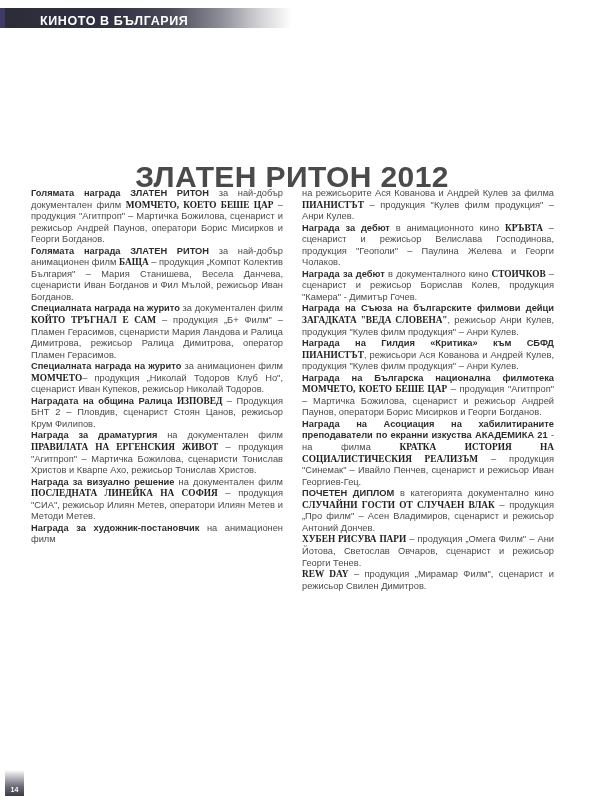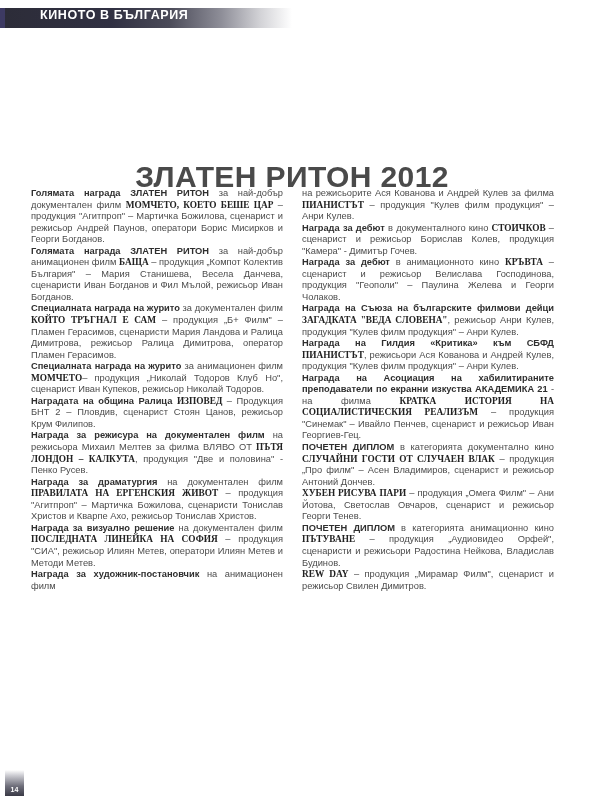--- a/index.html
+++ b/index.html
@@ -24,21 +24,21 @@
     width: 292px;
     height: 20px;
     background: linear-gradient(to right,
                 #2c2c38 0%,
                 #303042 38%,
                 #4a4a58 58%,
                 #8f8f99 76%,
                 #d2d2d6 89%,
                 #ffffff 100%);
     display: flex;
-    align-items: flex-start;
+    align-items: flex-end;
   }
   #header-bar::before {
     content: "";
     position: absolute;
     left: 0; top: 0; bottom: 0;
     width: 5px;
     background: #3d3a63;
   }
   #header-title {
     margin-left: 40px;
@@ -141,59 +141,56 @@
       <div class="award">
         <p class="award-line"><span class="cat">Специалната награда на журито</span><span class="body-text"> за документален филм</span> <span class="film">КОЙТО ТРЪГНАЛ Е САМ</span><span class="body-text"> – продукция „Б+ Филм" – Пламен Герасимов, сценаристи Мария Ландова и Ралица Димитрова, режисьор Ралица Димитрова, оператор Пламен Герасимов.</span></p>
       </div>
       <div class="award">
         <p class="award-line"><span class="cat">Специалната награда на журито</span><span class="body-text"> за анимационен филм</span> <span class="film">МОМЧЕТО</span><span class="body-text">– продукция „Николай Тодоров Клуб Но", сценарист Иван Купеков, режисьор Николай Тодоров.</span></p>
       </div>
       <div class="award">
         <p class="award-line"><span class="cat">Наградата на община Ралица</span> <span class="film">ИЗПОВЕД</span><span class="body-text"> – Продукция БНТ 2 – Пловдив, сценарист Стоян Цанов, режисьор Крум Филипов.</span></p>
       </div>
       <div class="award">
-        <p class="award-line"><span class="cat">Награда за режисура на документален филм</span> <span class="body-text">на режисьора Михаил Мелтев за филма ВЛЯВО ОТ </span><span class="film">ПЪТЯ ЛОНДОН – КАЛКУТА</span><span class="body-text">, продукция "Две и половина" - Пенко Русев.</span></p>
-      </div>
-      <div class="award">
         <p class="award-line"><span class="cat">Награда за драматургия</span><span class="body-text"> на документален филм</span> <span class="film">ПРАВИЛАТА НА ЕРГЕНСКИЯ ЖИВОТ</span><span class="body-text"> – продукция "Агитпроп" – Мартичка Божилова, сценаристи Тонислав Христов и Кварпе Ахо, режисьор Тонислав Христов.</span></p>
       </div>
       <div class="award">
         <p class="award-line"><span class="cat">Награда за визуално решение</span><span class="body-text"> на документален филм</span> <span class="film">ПОСЛЕДНАТА ЛИНЕЙКА НА СОФИЯ</span><span class="body-text"> – продукция "СИА", режисьор Илиян Метев, оператори Илиян Метев и Методи Метев.</span></p>
       </div>
       <div class="award">
         <p class="award-line"><span class="cat">Награда за художник-постановчик</span><span class="body-text"> на анимационен филм</span> </p>
       </div>
     </div>
   <div class="column" id="col-right">
       <div class="award">
         <p class="award-line"><span class="body-text">на режисьорите Ася Кованова и Андрей Кулев за филма </span><span class="film">ПИАНИСТЪТ</span><span class="body-text"> – продукция "Кулев филм продукция" – Анри Кулев.</span></p>
       </div>
       <div class="award">
-        <p class="award-line"><span class="cat">Награда за дебют</span><span class="body-text"> в документалного кино</span> <span class="film">СТОИЧКОВ</span><span class="body-text"> – сценарист и режисьор Борислав Колев, продукция "Камера" - Димитър Гочев.</span></p>
+        <p class="award-line"><span class="cat">Награда за дебют</span><span class="body-text"> в анимационното кино</span> <span class="film">КРЪВТА</span><span class="body-text"> – сценарист и режисьор Велислава Господинова, продукция "Геополи" – Паулина Желева и Георги Чолаков.</span></p>
       </div>
       <div class="award">
-        <p class="award-line"><span class="cat">Награда за дебют</span><span class="body-text"> в анимационното кино</span> <span class="film">КРЪВТА</span><span class="body-text"> – сценарист и режисьор Велислава Господинова, продукция "Геополи" – Паулина Желева и Георги Чолаков.</span></p>
+        <p class="award-line"><span class="cat">Награда за дебют</span><span class="body-text"> в документалного кино</span> <span class="film">СТОИЧКОВ</span><span class="body-text"> – сценарист и режисьор Борислав Колев, продукция "Камера" - Димитър Гочев.</span></p>
       </div>
       <div class="award">
         <p class="award-line"><span class="cat">Награда на Съюза на българските филмови дейци</span> <span class="film">ЗАГАДКАТА "ВЕДА СЛОВЕНА"</span><span class="body-text">, режисьор Анри Кулев, продукция "Кулев филм продукция" – Анри Кулев.</span></p>
       </div>
       <div class="award">
         <p class="award-line"><span class="cat">Награда на Гилдия «Критика» към СБФД</span> <span class="film">ПИАНИСТЪТ</span><span class="body-text">, режисьори Ася Кованова и Андрей Кулев, продукция "Кулев филм продукция" – Анри Кулев.</span></p>
+      </div>
+      <div class="award">
+        <p class="award-line"><span class="cat">Награда на Българска национална филмотека</span> <span class="film">МОМЧЕТО, КОЕТО БЕШЕ ЦАР</span><span class="body-text"> – продукция "Агитпроп" – Мартичка Божилова, сценарист и режисьор Андрей Паунов, оператори Борис Мисирков и Георги Богданов.</span></p>
       </div>
       <div class="award">
         <p class="award-line"><span class="cat">Награда на Асоциация на хабилитираните преподаватели по екранни изкуства АКАДЕМИКА 21</span> <span class="body-text">- на филма </span><span class="film">КРАТКА ИСТОРИЯ НА СОЦИАЛИСТИЧЕСКИЯ РЕАЛИЗЪМ</span><span class="body-text"> – продукция "Синемак" – Ивайло Пенчев, сценарист и режисьор Иван Георгиев-Гец.</span></p>
       </div>
       <div class="award">
         <p class="award-line"><span class="cat">ПОЧЕТЕН ДИПЛОМ</span><span class="body-text"> в категорията документално кино</span> <span class="film">СЛУЧАЙНИ ГОСТИ ОТ СЛУЧАЕН ВЛАК</span><span class="body-text"> – продукция „Про филм" – Асен Владимиров, сценарист и режисьор Антоний Дончев.</span></p>
       </div>
       <div class="award">
         <p class="award-line"><span class="film">ХУБЕН РИСУВА ПАРИ</span><span class="body-text"> – продукция „Омега Филм" – Ани Йотова, Светослав Овчаров, сценарист и режисьор Георги Тенев.</span></p>
-      </div>
-      <div class="award">
-        <p class="award-line"><span class="cat">ПОЧЕТЕН ДИПЛОМ</span><span class="body-text"> в категорията анимационно кино</span> <span class="film">ПЪТУВАНЕ</span><span class="body-text"> – продукция „Аудиовидео Орфей", сценаристи и режисьори Радостина Нейкова, Владислав Будинов.</span></p>
       </div>
       <div class="award">
         <p class="award-line"><span class="film">REW DAY</span><span class="body-text"> – продукция „Мирамар Филм", сценарист и режисьор Свилен Димитров.</span></p>
       </div>
     </div>
 </div>
 
 <div id="page-number-tab">
   <span id="page-number">14</span>
 </div>

